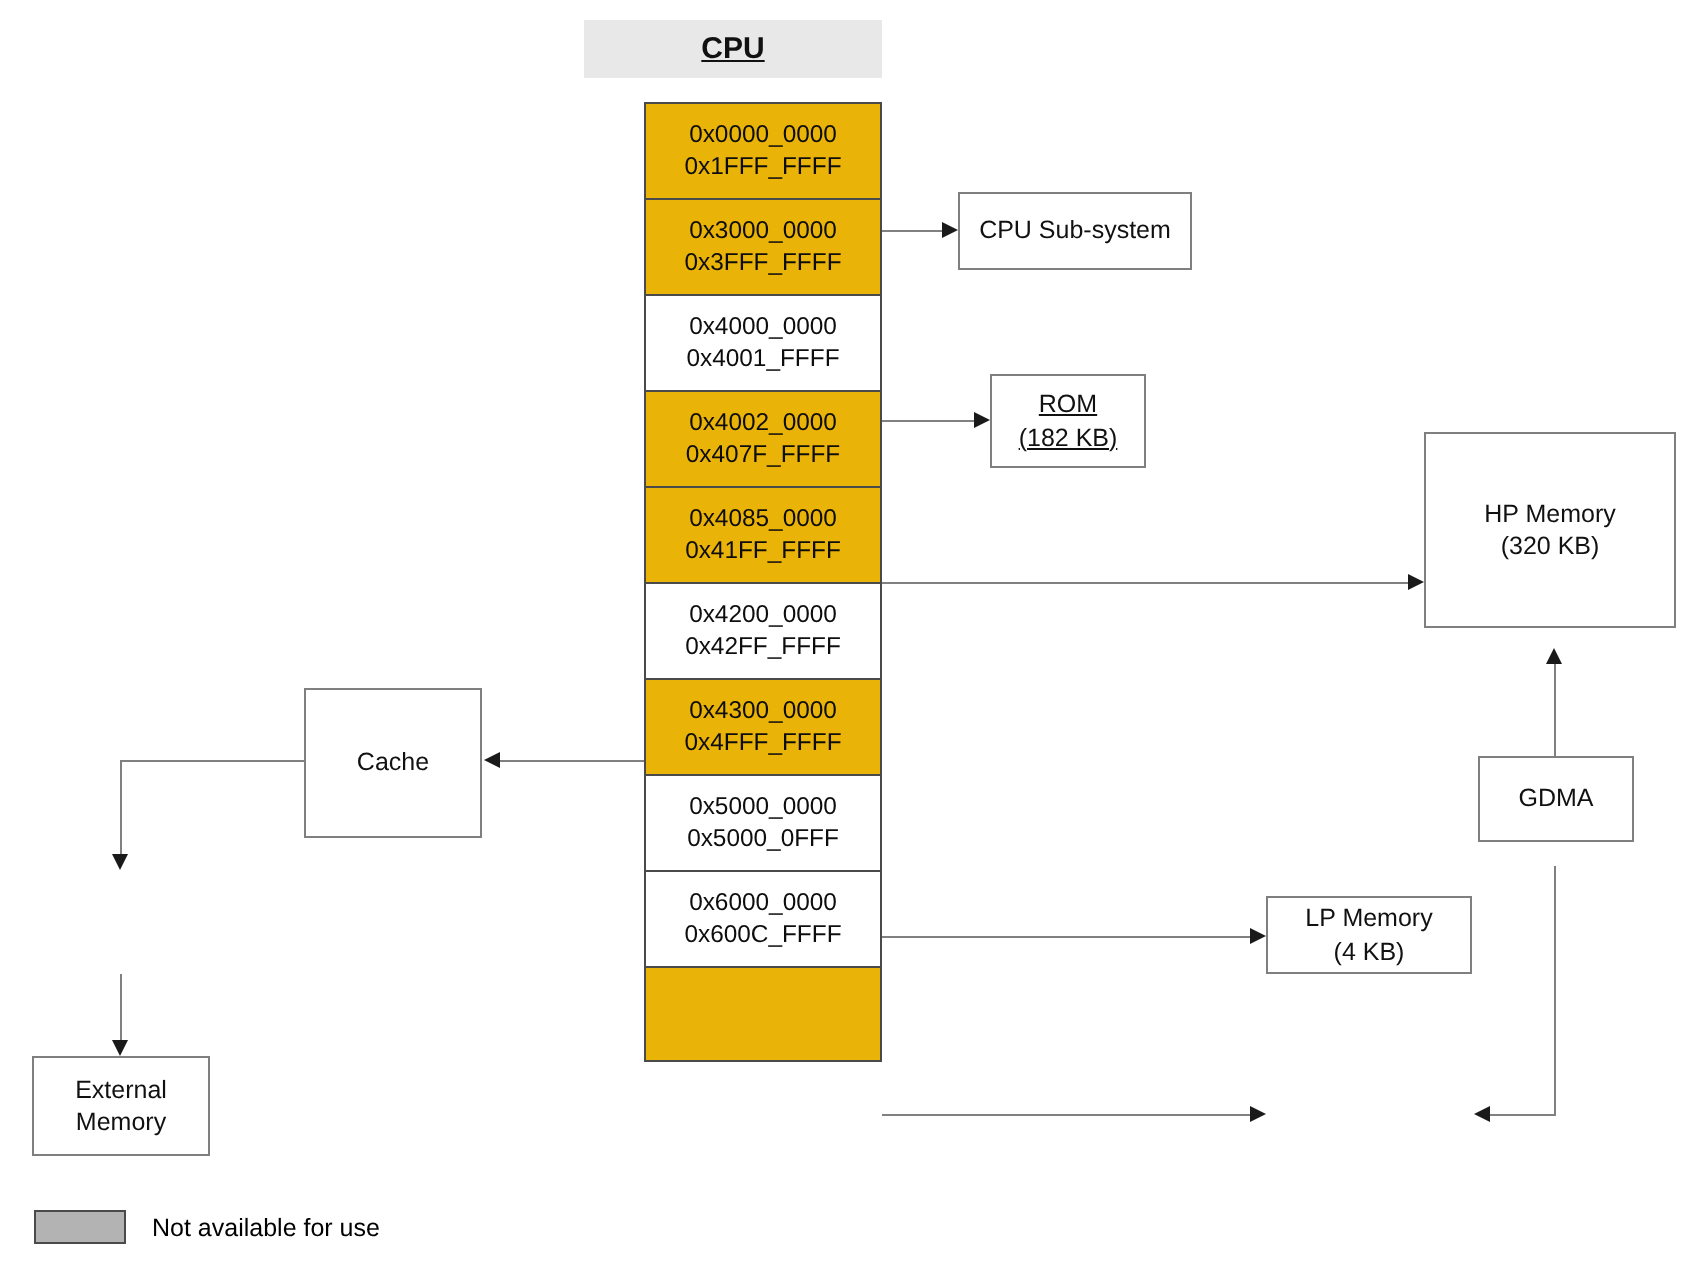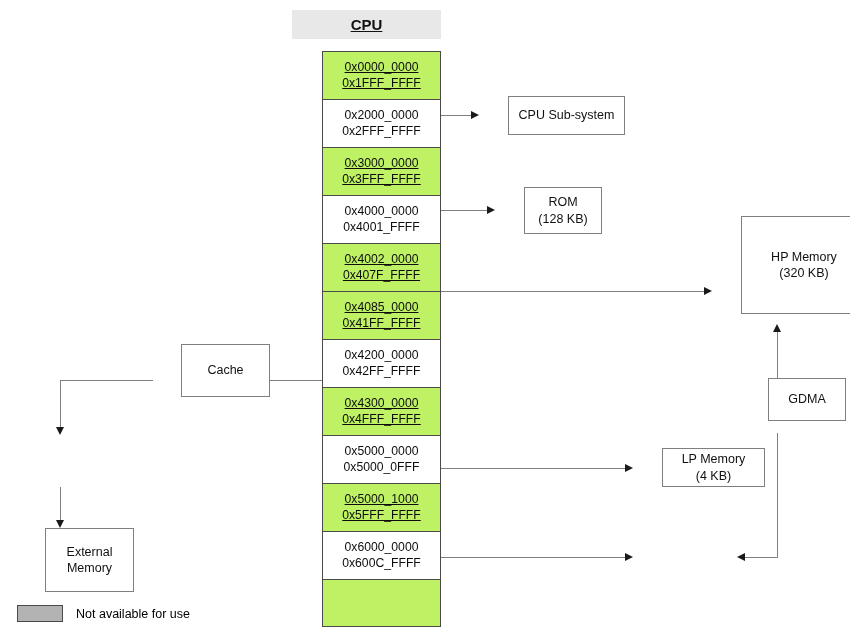--- a/index.html
+++ b/index.html
@@ -25,21 +25,20 @@
     border: 1px solid #7f7f7f;
     background: #ffffff;
     display: flex;
     align-items: center;
     justify-content: center;
     text-align: center;
     font-size: 12.5px;
     color: #111111;
     line-height: 1.32;
     z-index: 5;
-    margin-left: 29px;
   }
   .node .lines {
     display: block;
     width: 100%;
   }
   .node .l2 { display: block; }
 
   
   #cpu-header {
     position: absolute;
@@ -75,21 +74,21 @@
     background: #ffffff;
     display: flex;
     flex-direction: column;
     align-items: center;
     justify-content: center;
     font-size: 12.2px;
     color: #0d0d0d;
     line-height: 1.30;
   }
   .mem-row:last-child { border-bottom: 1px solid #4a4a4a; }
-  .mem-row.unavailable { background: #bef264; text-decoration: underline; }
+  .mem-row.unavailable { background: #eab308; }
   .mem-row span { display: block; }
 
   
   .hline, .vline {
     position: absolute;
     background: #808080;
     z-index: 2;
   }
   .hline { height: 1px; }
   .vline { width: 1px; }
@@ -148,24 +147,20 @@
 
 <div id="canvas">
 
   <div id="cpu-header">CPU</div>
 
   <div id="cpu-column">
     <div class="mem-row unavailable">
       <span>0x0000_0000</span>
       <span>0x1FFF_FFFF</span>
     </div>
-    <div class="mem-row">
-      <span>0x2000_0000</span>
-      <span>0x2FFF_FFFF</span>
-    </div>
     <div class="mem-row unavailable">
       <span>0x3000_0000</span>
       <span>0x3FFF_FFFF</span>
     </div>
     <div class="mem-row">
       <span>0x4000_0000</span>
       <span>0x4001_FFFF</span>
     </div>
     <div class="mem-row unavailable">
       <span>0x4002_0000</span>
@@ -179,24 +174,20 @@
       <span>0x4200_0000</span>
       <span>0x42FF_FFFF</span>
     </div>
     <div class="mem-row unavailable">
       <span>0x4300_0000</span>
       <span>0x4FFF_FFFF</span>
     </div>
     <div class="mem-row">
       <span>0x5000_0000</span>
       <span>0x5000_0FFF</span>
-    </div>
-    <div class="mem-row unavailable">
-      <span>0x5000_1000</span>
-      <span>0x5FFF_FFFF</span>
     </div>
     <div class="mem-row">
       <span>0x6000_0000</span>
       <span>0x600C_FFFF</span>
     </div>
     <div class="mem-row unavailable">
       
       
     </div>
   </div>
@@ -232,24 +223,24 @@
   <div class="vline" style="left:777px; top:433px; height:124px;"></div>
   <div class="hline" style="left:745px; top:557px; width:33px;"></div>
   <div class="arrow left" style="left:737px; top:552.5px;"></div>
 
   <div class="node" style="left:479px; top:96px; width:117px; height:39px;">
     <span class="lines">
       <span>CPU Sub-system</span>
     </span>
   </div>
 
-  <div class="node" style="left:495px; top:187px; width:78px; height:47px;">
+  <div class="node" style="left:495px; top:187px; width:78px; height:47px;text-decoration:underline;">
     <span class="lines">
       <span>ROM</span>
-      <span class="l2">(128 KB)</span>
+      <span class="l2">(182 KB)</span>
     </span>
   </div>
 
   <div class="node" style="left:712px; top:216px; width:126px; height:98px;">
     <span class="lines">
       <span>HP Memory</span>
       <span class="l2">(320 KB)</span>
     </span>
   </div>
 
@@ -260,28 +251,28 @@
   </div>
 
   <div class="node" style="left:633px; top:448px; width:103px; height:39px;">
     <span class="lines">
       <span>LP Memory</span>
       <span class="l2">(4 KB)</span>
     </span>
   </div>
 
 
-  <div class="node" style="left:152px; top:344px; width:89px; height:53px;">
+  <div class="node" style="left:152px; top:344px; width:89px; height:75px;">
     <span class="lines">
       <span>Cache</span>
     </span>
   </div>
 
 
-  <div class="node" style="left:16px; top:528px; width:89px; height:64px;">
+  <div class="node" style="left:16px; top:528px; width:89px; height:50px;">
     <span class="lines">
       <span>External</span>
       <span class="l2">Memory</span>
     </span>
   </div>
 
   <div id="legend">
     <div id="legend-swatch"></div>
     <div id="legend-label">Not available for use</div>
   </div>

